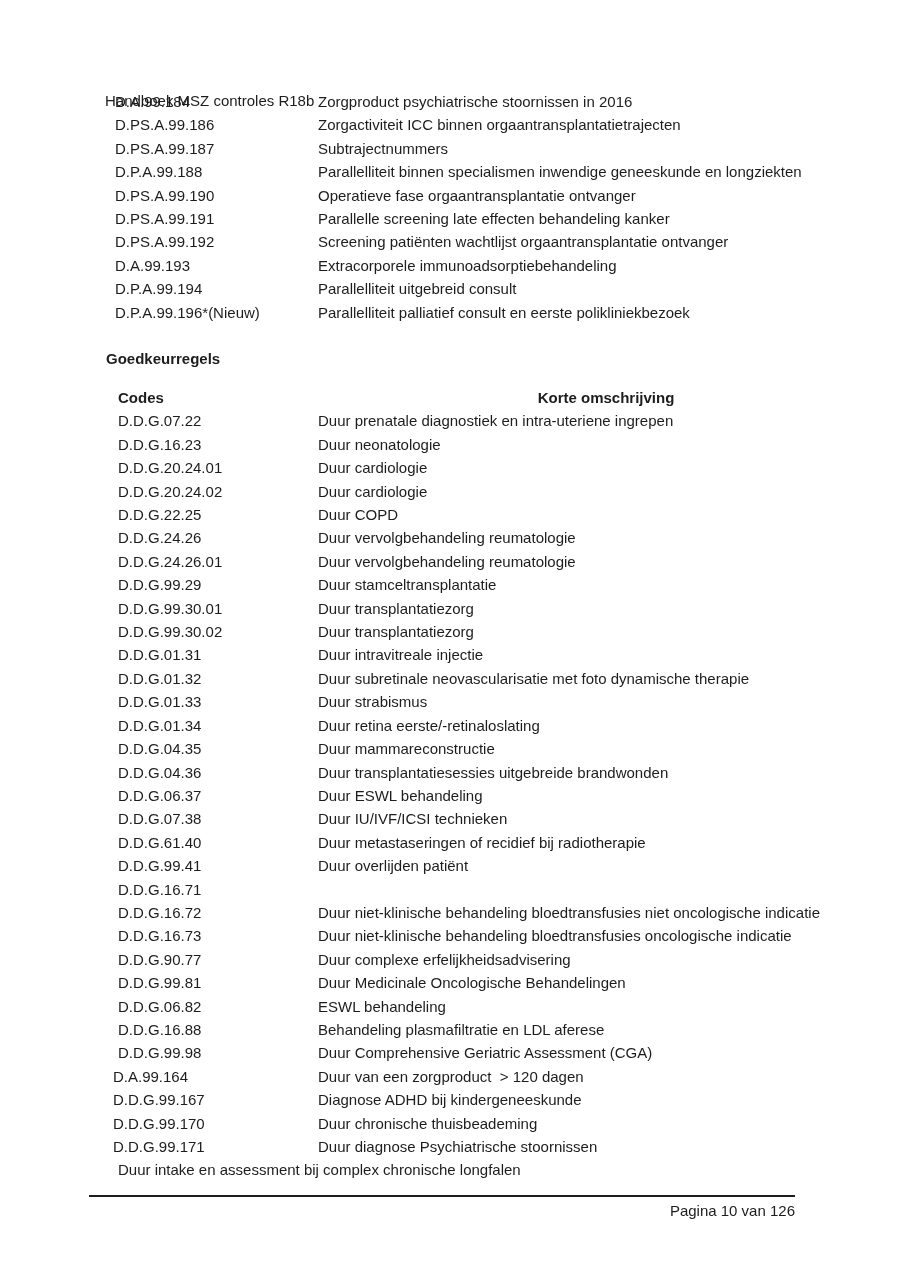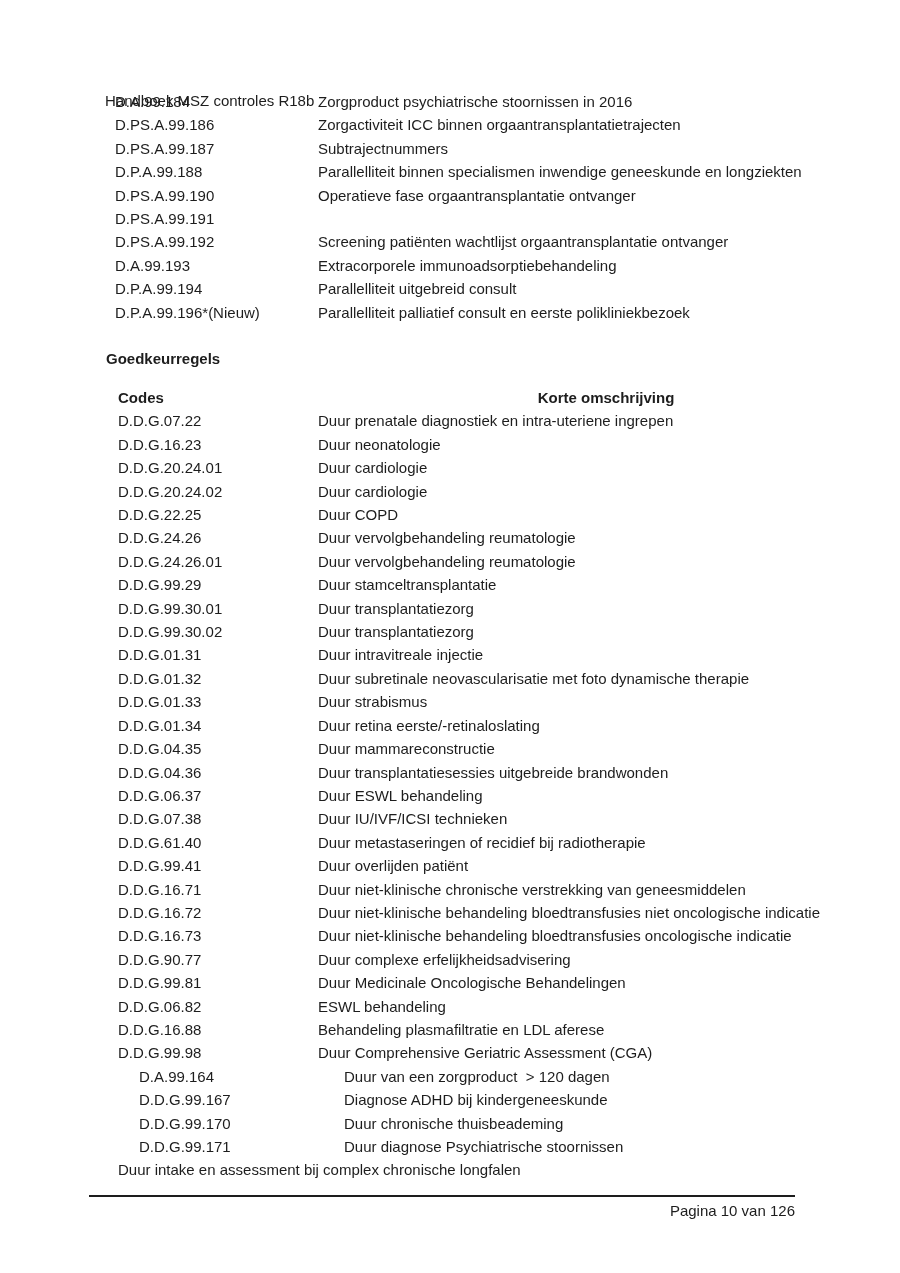--- a/index.html
+++ b/index.html
@@ -39,21 +39,21 @@
     top: 380px;
     width: 772px;
   }
   .row { display: flex; line-height: 23.4px; }
   .code { flex-shrink: 0; }
   .code-list .code { width: 203px; }
   .rules-table .code { width: 200px; }
   .desc { flex: 1; white-space: pre-wrap; }
   .table-header { font-weight: bold; margin-top: 6px; }
   .table-header .desc { padding-left: 4px; text-align: center; }
-  .row.outdent .code { position: relative; left: -5px; margin-left: 26px; }
+  .row.outdent .code { position: relative; left: -5px; }
   .footer-line {
     position: absolute;
     left: 89px;
     top: 1195px;
     width: 706px;
     border-top: 2px solid #1d1d1d;
   }
   .footer-text {
     position: absolute;
     left: 89px;
@@ -92,20 +92,21 @@
         <span class="desc">Parallelliteit binnen specialismen inwendige geneeskunde en longziekten</span>
       </div>
 
       <div class="row">
         <span class="code">D.PS.A.99.190</span>
         <span class="desc">Operatieve fase orgaantransplantatie ontvanger</span>
       </div>
 
       <div class="row">
         <span class="code">D.PS.A.99.191</span>
+        <span class="desc">Parallelle screening late effecten behandeling kanker</span>
       </div>
 
       <div class="row">
         <span class="code">D.PS.A.99.192</span>
         <span class="desc">Screening patiënten wachtlijst orgaantransplantatie ontvanger</span>
       </div>
 
       <div class="row">
         <span class="code">D.A.99.193</span>
         <span class="desc">Extracorporele immunoadsorptiebehandeling</span>
@@ -226,21 +227,20 @@
           <span class="desc">Duur metastaseringen of recidief bij radiotherapie</span>
         </div>
 
         <div class="row">
           <span class="code">D.D.G.99.41</span>
           <span class="desc">Duur overlijden patiënt</span>
         </div>
 
         <div class="row">
           <span class="code">D.D.G.16.71</span>
-          <span class="desc">Duur niet-klinische chronische verstrekking van geneesmiddelen</span>
         </div>
 
         <div class="row">
           <span class="code">D.D.G.16.72</span>
           <span class="desc">Duur niet-klinische behandeling bloedtransfusies niet oncologische indicatie</span>
         </div>
 
         <div class="row">
           <span class="code">D.D.G.16.73</span>
           <span class="desc">Duur niet-klinische behandeling bloedtransfusies oncologische indicatie</span>

